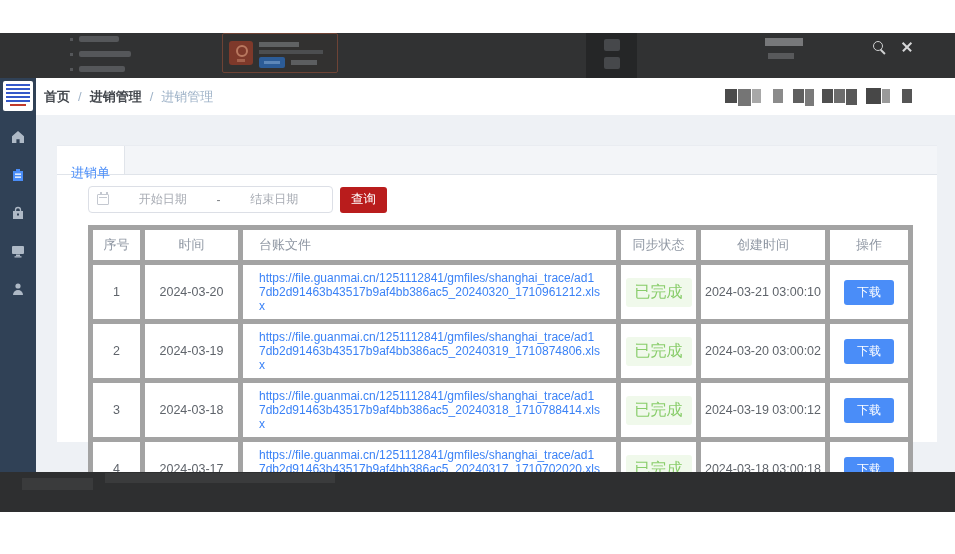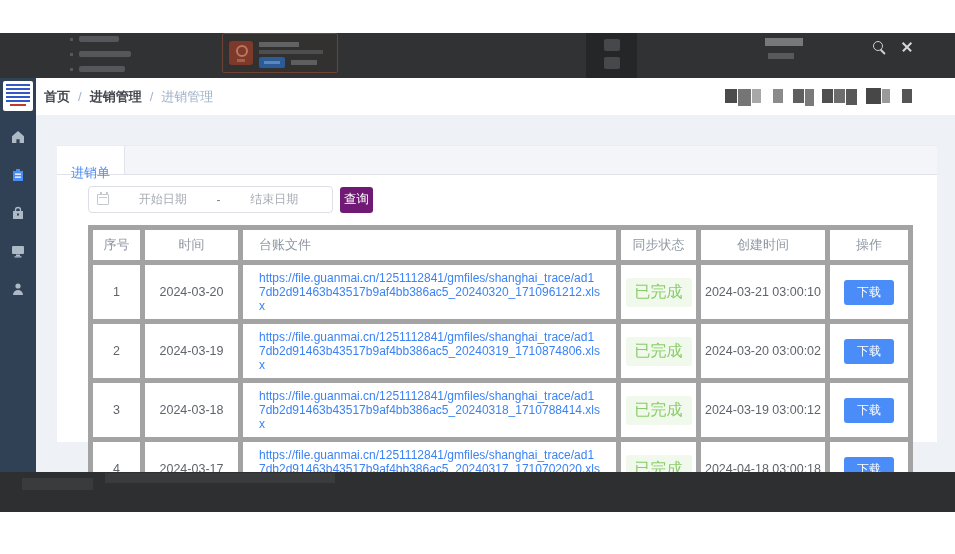--- a/index.html
+++ b/index.html
@@ -55,21 +55,21 @@
   .tabbar { height:30px; background:#f3f5f8; border-bottom:1px solid #e0e4ea; border-top:1px solid #e9ecf1; display:flex; }
   .tab-active { background:#fff; color:#4a8df8; font-size:13px; line-height:29px; padding:12px 14px; border-right:1px solid #e0e4ea; cursor:pointer; }
 
   .filter-row { display:flex; align-items:center; margin:11px 8px 0 31px; }
   .date-range { width:245px; height:27px; border:1px solid #dcdfe6; border-radius:4px; background:#fff; display:flex; align-items:center; padding:0 8px; font-size:12px; cursor:pointer; }
   .cal-icon { position:relative; width:12px; height:11px; border:1px solid #c4c8d0; border-radius:1px; margin-right:4px; flex:none; }
   .cal-icon::before { content:''; position:absolute; left:2px; top:-3px; width:2px; height:3px; background:#c4c8d0; box-shadow:6px 0 #c4c8d0; }
   .cal-icon::after { content:''; position:absolute; left:1px; top:2px; width:8px; height:1px; background:#c4c8d0; }
   .ph { flex:1; text-align:center; color:#a7abb3; }
   .range-sep { color:#7d8085; padding:0 4px; }
-  .search-btn { margin-left:7px; height:26px; padding:0 4px; background:#701a75; color:#fff; font-size:12.5px; border:none; border-radius:3px; cursor:pointer; }
+  .search-btn { margin-left:7px; height:26px; padding:0 11px; background:#b91c1c; color:#fff; font-size:12.5px; border:none; border-radius:3px; cursor:pointer; }
 
   .table-wrap { margin:12px 0 0 31px; }
   table { border-collapse:collapse; table-layout:fixed; width:820px; background:#fff; }
   th,td { border:5px solid #a3a3a3; font-weight:normal; }
   th { height:32px; font-size:13px; color:#8f97a3; text-align:center; }
   td { height:46px; font-size:12.5px; color:#5f646b; text-align:center; }
   th.col-file, td.col-file { text-align:left; padding:6px 16px; }
   td.col-file { font-size:12px; line-height:14px; word-break:break-all; color:#3b82f6; }
   .status-badge { display:inline-block; padding:4px 9px; background:#f0f9eb; color:#89cd6b; border-radius:3px; font-size:16px; }
   .dl-btn { padding:4px 13px; background:#4a8df8; color:#fff; border:none; border-radius:3px; font-size:12px; cursor:pointer; }
@@ -248,21 +248,21 @@
     <td><span class="status-badge">已完成</span></td>
     <td>2024-03-19 03:00:12</td>
     <td><button class="dl-btn">下载</button></td>
   </tr>
 
   <tr>
     <td>4</td>
     <td>2024-03-17</td>
     <td class="col-file">https://file.guanmai.cn/1251112841/gmfiles/shanghai_trace/ad17db2d91463b43517b9af4bb386ac5_20240317_1710702020.xlsx</td>
     <td><span class="status-badge">已完成</span></td>
-    <td>2024-04-18 03:00:18</td>
+    <td>2024-03-18 03:00:18</td>
     <td><button class="dl-btn">下载</button></td>
   </tr>
 </tbody>
           </table>
         </div>
       </div>
     </div>
   </div>
 
   <div class="bottom-dark">

